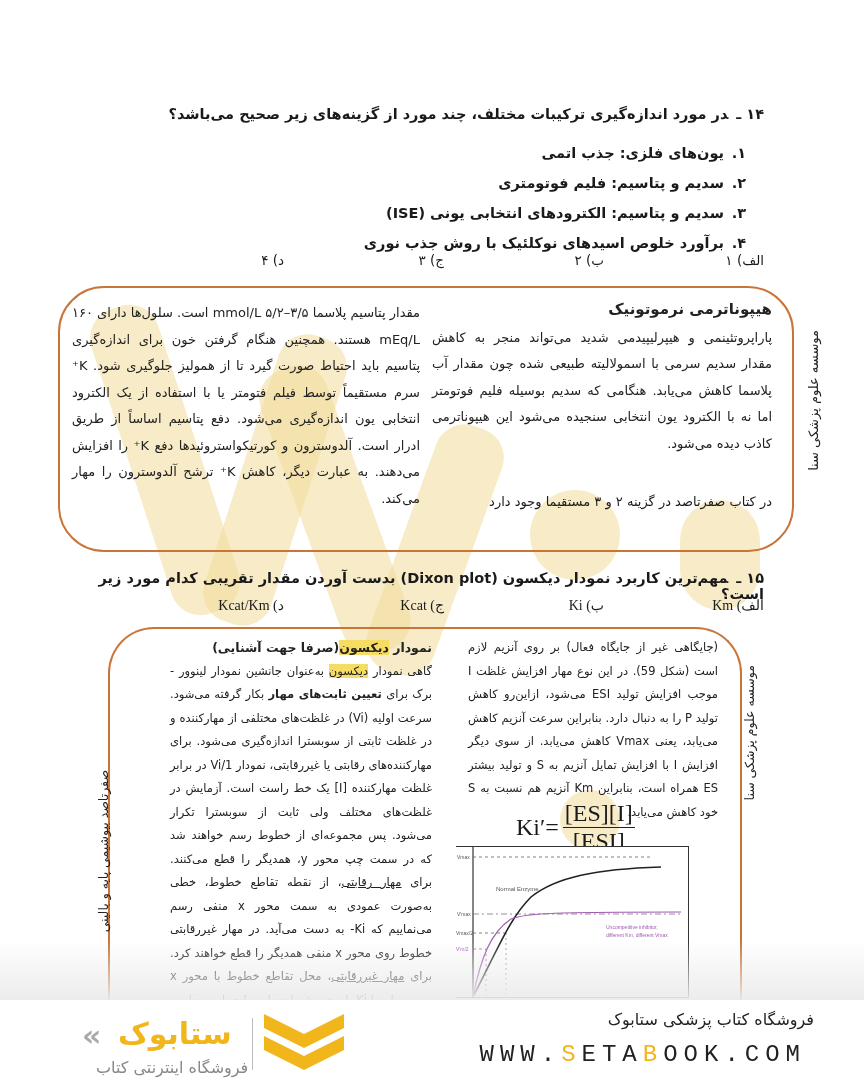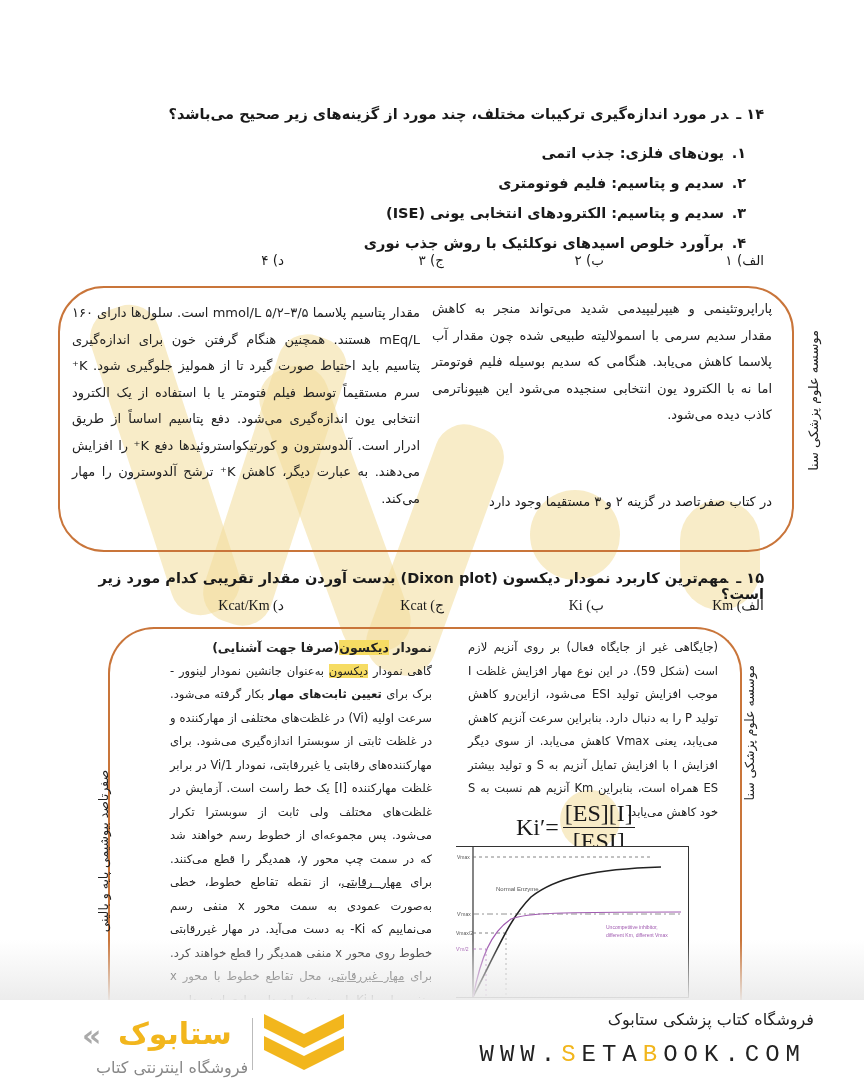--- a/index.html
+++ b/index.html
@@ -93,20 +93,21 @@
 </div>
 <div class="answers" id="q14-answers">
   <span>الف) ۱</span>
   <span>ب) ۲</span>
   <span>ج) ۳</span>
   <span>د) ۴</span>
 </div>
 
 <div class="box" id="box1"></div>
 <div class="col" id="b1-right">
+  <div class="h">هیپوناترمی نرموتونیک</div>
   <div>پاراپروتئینمی و هیپرلیپیدمی شدید می‌تواند منجر به کاهش مقدار سدیم سرمی با اسمولالیته طبیعی شده چون مقدار آب پلاسما کاهش می‌یابد. هنگامی که سدیم بوسیله فلیم فوتومتر اما نه با الکترود یون انتخابی سنجیده می‌شود این هیپوناترمی کاذب دیده می‌شود.</div>
 </div>
 <div id="b1-note">در کتاب صفرتاصد در گزینه ۲ و ۳ مستقیما وجود دارد</div>
 <div class="col" id="b1-left">مقدار پتاسیم پلاسما ۳/۵–۵/۲ mmol/L است. سلول‌ها دارای ۱۶۰ mEq/L هستند. همچنین هنگام گرفتن خون برای اندازه‌گیری پتاسیم باید احتیاط صورت گیرد تا از همولیز جلوگیری شود. K⁺ سرم مستقیماً توسط فیلم فتومتر یا با استفاده از یک الکترود انتخابی یون اندازه‌گیری می‌شود. دفع پتاسیم اساساً از طریق ادرار است. آلدوسترون و کورتیکواستروئیدها دفع K⁺ را افزایش می‌دهند. به عبارت دیگر، کاهش K⁺ ترشح آلدوسترون را مهار می‌کند.</div>
 <div class="side" id="side1">موسسه علوم پزشکی سنا</div>
 
 <div class="q" id="q15-title">
   <span class="q-num">۱۵ ـ</span><span>مهم‌ترین کاربرد نمودار دیکسون (Dixon plot) بدست آوردن مقدار تقریبی کدام مورد زیر است؟</span>
 </div>
 <div class="answers" id="q15-answers">

